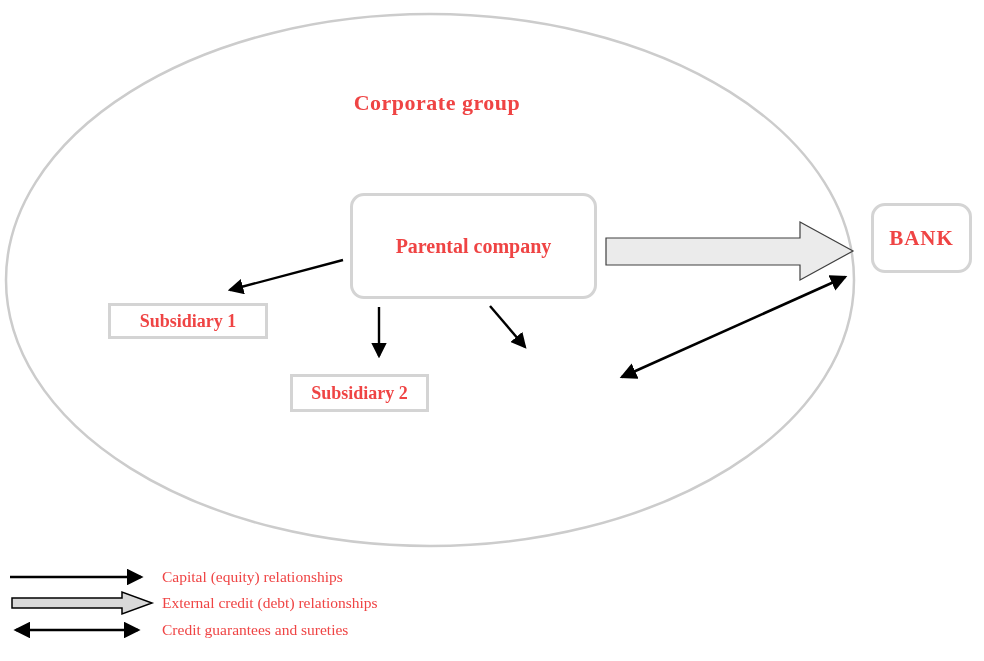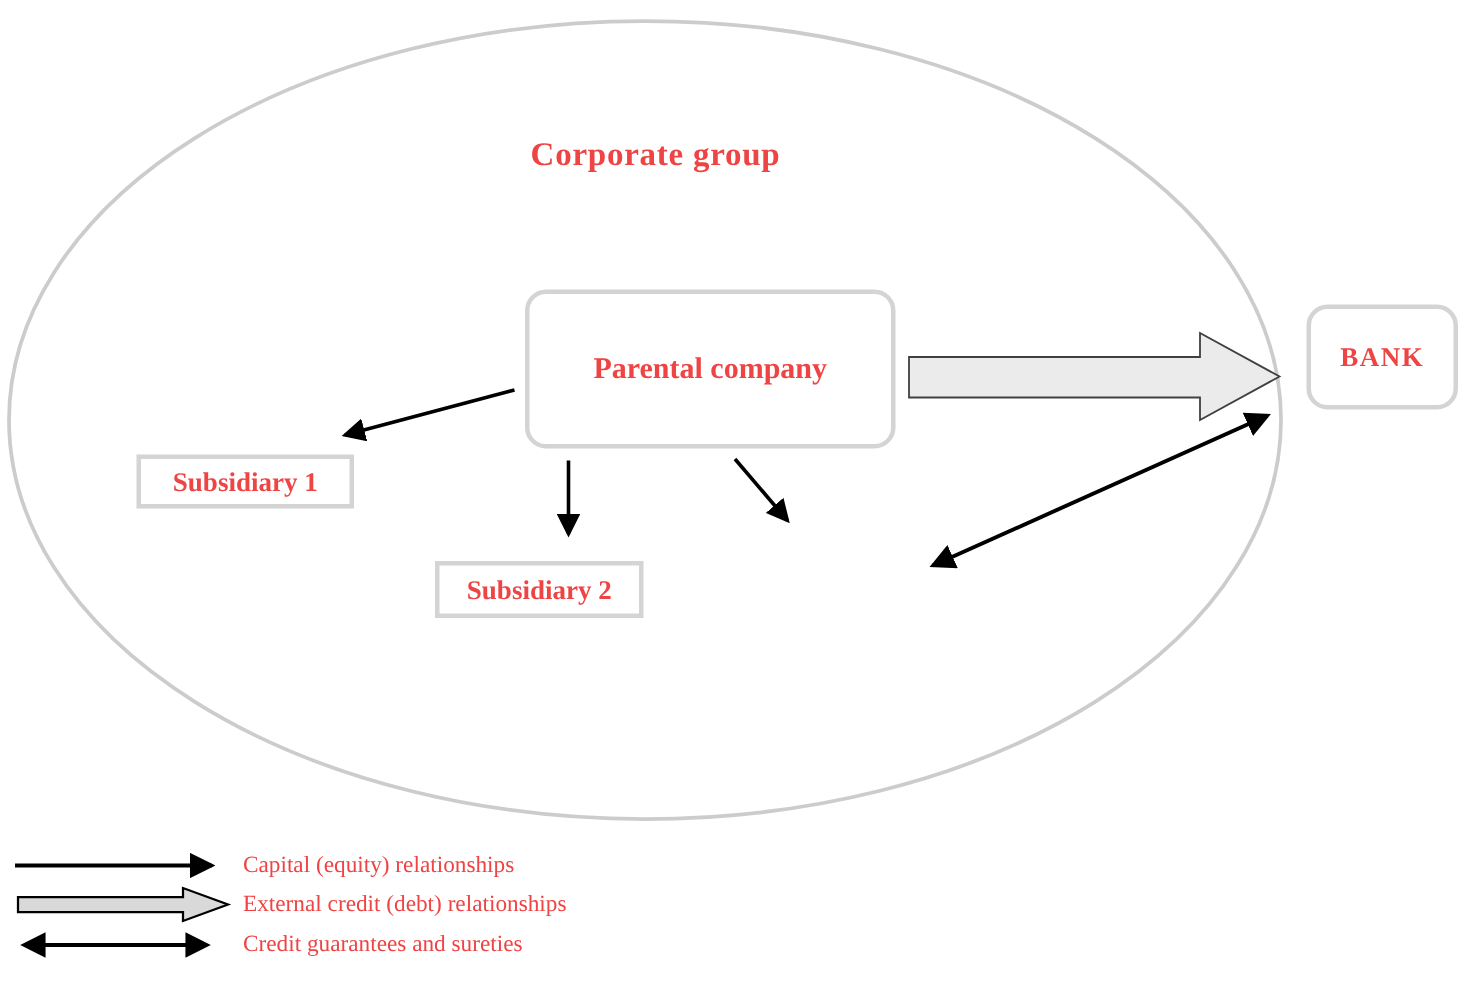--- a/index.html
+++ b/index.html
@@ -33,22 +33,22 @@
   .title {
     position: absolute;
     left: 312px; top: 90px;
     width: 250px;
     text-align: center;
     font-size: 22px;
     font-weight: bold;
     letter-spacing: 0.5px;
   }
   .parental { left: 350px; top: 193px; width: 247px; height: 106px; font-size: 20px; }
-  .bank     { left: 871px; top: 203px; width: 101px; height: 70px;  font-size: 18px; letter-spacing: 1px; }
-  .sub1     { left: 91px;  top: 303px; width: 145px; height: 36px;  font-size: 18px; }
+  .bank     { left: 871px; top: 203px; width: 101px; height: 70px;  font-size: 21px; letter-spacing: 1px; }
+  .sub1     { left: 108px;  top: 303px; width: 160px; height: 36px;  font-size: 18px; }
   .sub2     { left: 290px; top: 374px; width: 139px; height: 38px;  font-size: 18px; }
   .sub3     { left: 459px; top: 364px; width: 140px; height: 37px;  font-size: 18px; }
   .legend-label {
     position: absolute;
     left: 162px;
     font-size: 15.5px;
     white-space: nowrap;
   }
   .legend-label.l0 { top: 568px; }
   .legend-label.l1 { top: 594px; }

